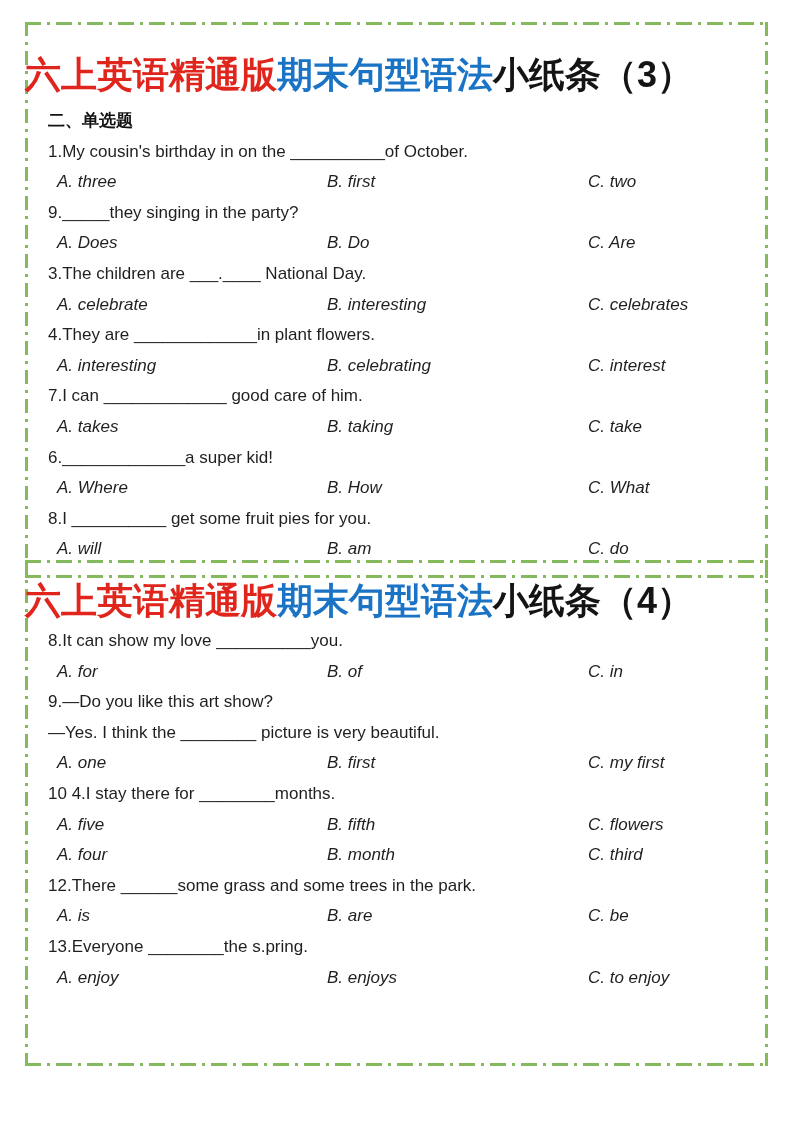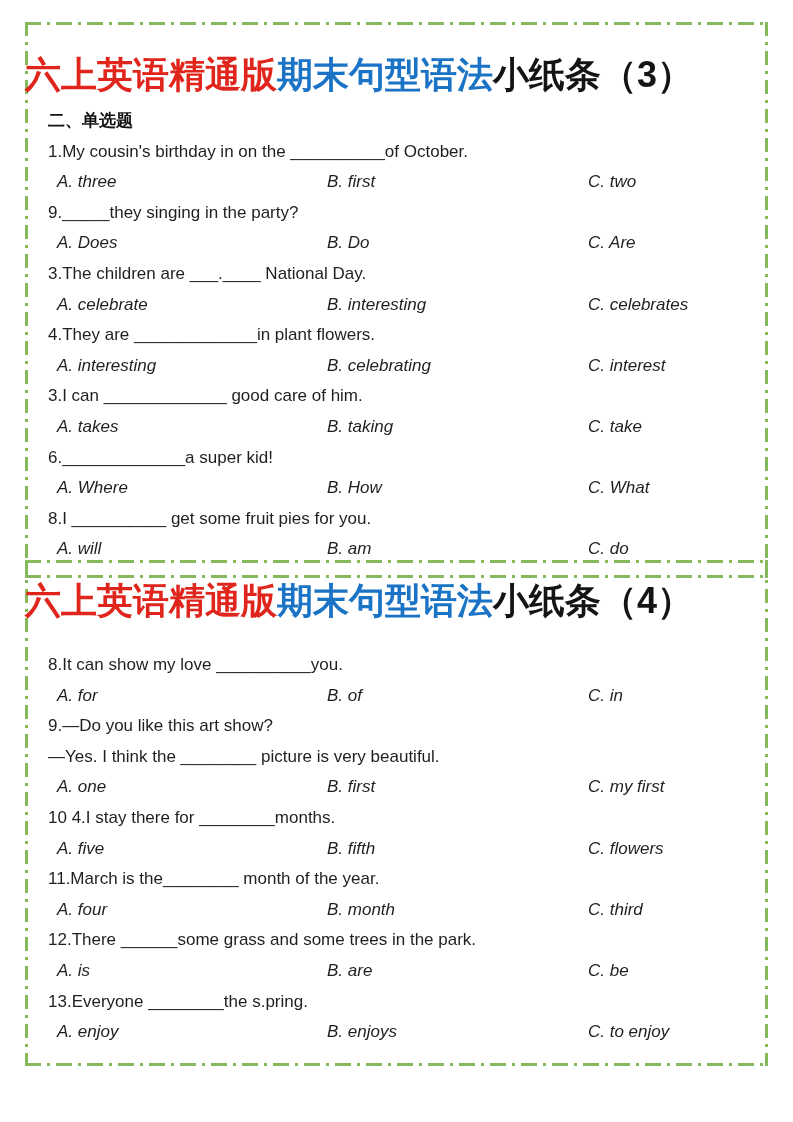--- a/index.html
+++ b/index.html
@@ -47,21 +47,21 @@
   .t-blue  { color: var(--blue); }
   .t-black { color: #141414; }
 
   .content {
     padding-left: 23px;
     padding-right: 12px;
     color: var(--ink);
     font-size: 17px;
   }
   .sheet-1 .content { margin-top: 8px; }
-  .sheet-2 .content { margin-top: 26px; }
+  .sheet-2 .content { margin-top: 2px; }
 
   .qline, .subtitle, .opts {
     line-height: 30.6px;
     height: 30.6px;
     white-space: nowrap;
   }
   .subtitle {
     font-weight: bold;
     color: #111111;
   }
@@ -101,21 +101,21 @@
             <span class="opt">A. celebrate</span>
             <span class="opt">B. interesting</span>
             <span class="opt">C. celebrates</span>
           </div>
           <div class="qline">4.They are _____________in plant flowers.</div>
           <div class="opts">
             <span class="opt">A. interesting</span>
             <span class="opt">B. celebrating</span>
             <span class="opt">C. interest</span>
           </div>
-          <div class="qline">3.I can _____________ good care of him.</div>
+          <div class="qline">7.I can _____________ good care of him.</div>
           <div class="opts">
             <span class="opt">A. takes</span>
             <span class="opt">B. taking</span>
             <span class="opt">C. take</span>
           </div>
           <div class="qline">6._____________a super kid!</div>
           <div class="opts">
             <span class="opt">A. Where</span>
             <span class="opt">B. How</span>
             <span class="opt">C. What</span>
@@ -148,21 +148,20 @@
             <span class="opt">A. one</span>
             <span class="opt">B. first</span>
             <span class="opt">C. my first</span>
           </div>
           <div class="qline">10 4.I stay there for ________months.</div>
           <div class="opts">
             <span class="opt">A. five</span>
             <span class="opt">B. fifth</span>
             <span class="opt">C. flowers</span>
           </div>
-          <div class="qline">11.March is the________ month of the year.</div>
           <div class="opts">
             <span class="opt">A. four</span>
             <span class="opt">B. month</span>
             <span class="opt">C. third</span>
           </div>
           <div class="qline">12.There ______some grass and some trees in the park.</div>
           <div class="opts">
             <span class="opt">A. is</span>
             <span class="opt">B. are</span>
             <span class="opt">C. be</span>

